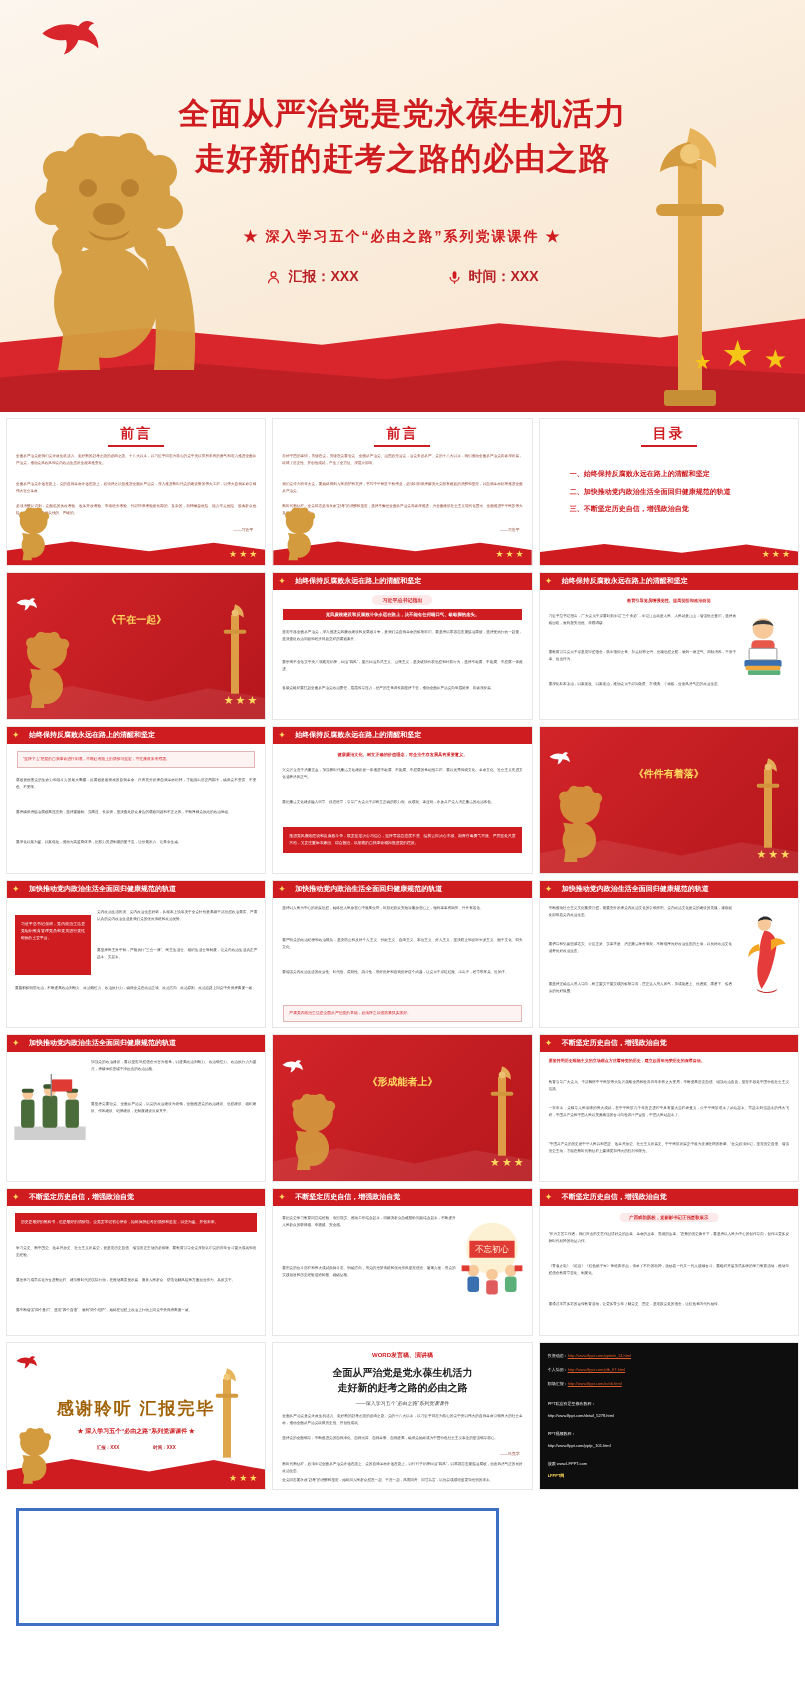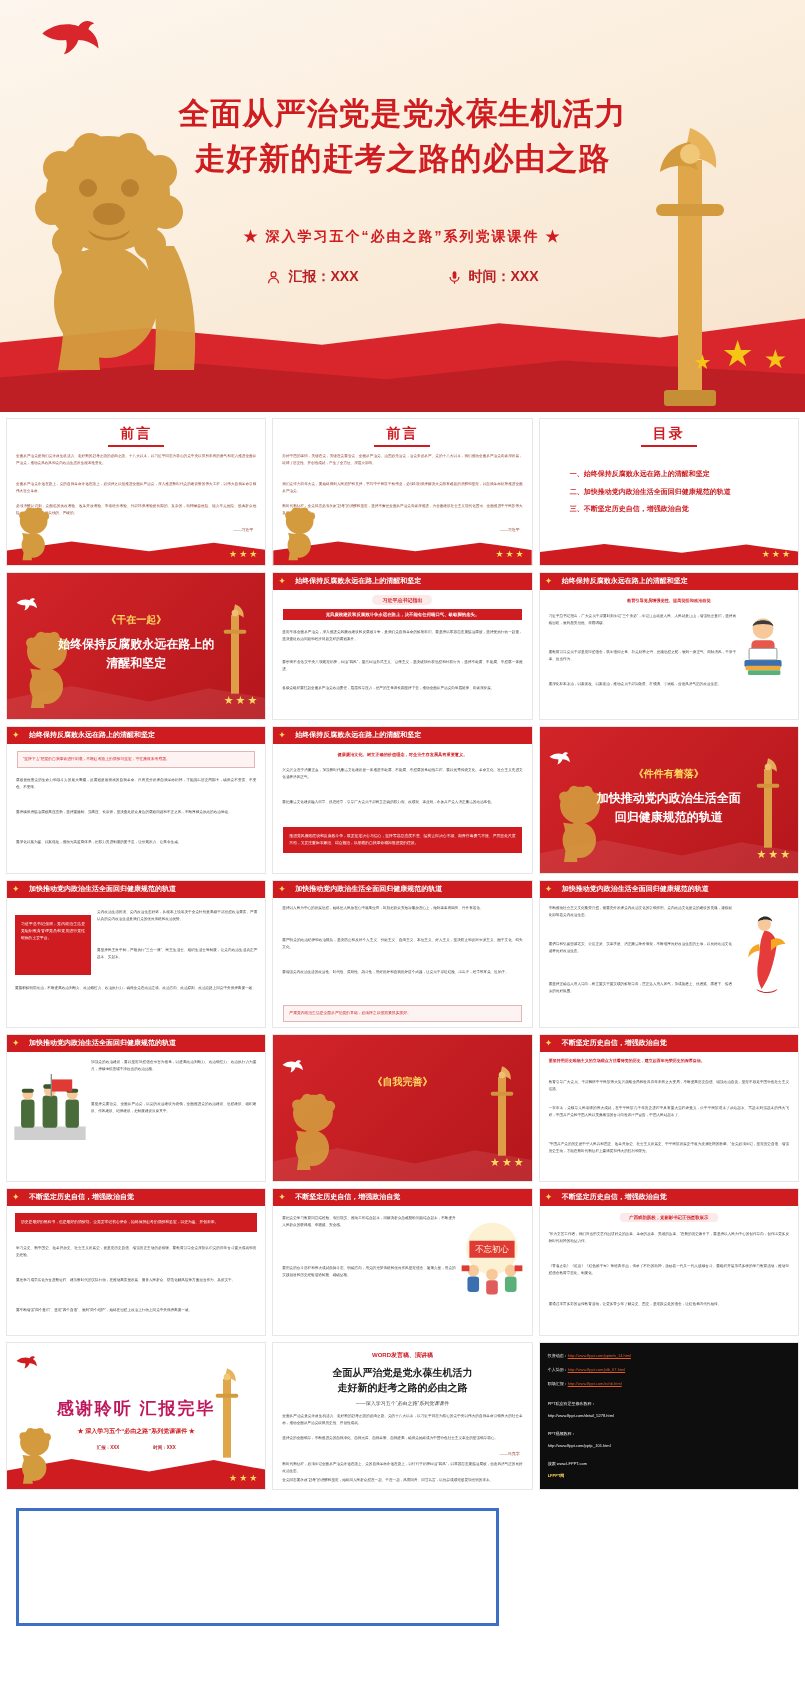--- a/index.html
+++ b/index.html
@@ -232,21 +232,21 @@
   }
 
   
   .dark-slide { background: #0e0e0e; }
   .link-row { position: absolute; left: 8px; font-size: 4px; color: #f0f0f0; white-space: nowrap; }
   .link-row .lk { color: #e05b2a; text-decoration: underline; }
 
   
   .thanks-title {
     position: absolute; left: 0; top: 54px; width: 100%;
-    text-align: center; color: #be185d; font-size: 17px; font-weight: bold; letter-spacing: 2px;
+    text-align: center; color: #a16207; font-size: 17px; font-weight: bold; letter-spacing: 2px;
   }
   .thanks-sub {
     position: absolute; left: 0; top: 84px; width: 100%;
     text-align: center; color: #cf1c20; font-size: 6px; font-weight: bold;
   }
   .thanks-meta {
     position: absolute; left: 0; top: 102px; width: 100%;
     display: flex; justify-content: center; gap: 34px;
     color: #b81f24; font-size: 4.5px; font-weight: bold;
   }
@@ -427,22 +427,20 @@
           <ellipse cx="118" cy="72" rx="62" ry="58"></ellipse>
           <circle cx="70" cy="46" r="17"></circle>
           <circle cx="100" cy="28" r="17"></circle>
           <circle cx="140" cy="28" r="17"></circle>
           <circle cx="170" cy="50" r="17"></circle>
           <path d="M66 126c12 36 10 78 2 122h42c-4-44-2-84 8-116z"></path>
           <ellipse cx="116" cy="180" rx="52" ry="56"></ellipse>
         </g>
       </svg>
     <div class="sec-label">《干在一起》</div>
-    <div class="sec-title" style="white-space:pre-line">始终保持反腐败永远在路上的
-清醒和坚定</div>
     <div class="stars-mini">★★★</div>
   </div>
 
   <div class="slide">
     <div class="ribbon"></div>
     <div class="ribbon-emblem">✦</div>
     <div class="ribbon-title">始终保持反腐败永远在路上的清醒和坚定</div>
     <div class="pill-title" style="top:22px">习近平总书记指出</div>
     <div class="hl-bar" style="left:10px;right:10px;top:36px">党风廉政建设和反腐败斗争永远在路上，决不能有任何喘口气、歇歇脚的念头。</div>
     <div class="body-text dark" style="top:56px">坚定不移全面从严治党，深入推进党风廉政建设和反腐败斗争，是我们党自我革命的鲜明标识。要坚持以零容忍态度惩治腐败，坚持受贿行贿一起查，坚决查处政治问题和经济问题交织的腐败案件。</div>
@@ -505,22 +503,20 @@
           <ellipse cx="118" cy="72" rx="62" ry="58"></ellipse>
           <circle cx="70" cy="46" r="17"></circle>
           <circle cx="100" cy="28" r="17"></circle>
           <circle cx="140" cy="28" r="17"></circle>
           <circle cx="170" cy="50" r="17"></circle>
           <path d="M66 126c12 36 10 78 2 122h42c-4-44-2-84 8-116z"></path>
           <ellipse cx="116" cy="180" rx="52" ry="56"></ellipse>
         </g>
       </svg>
     <div class="sec-label">《件件有着落》</div>
-    <div class="sec-title" style="white-space:pre-line">加快推动党内政治生活全面
-回归健康规范的轨道</div>
     <div class="stars-mini">★★★</div>
   </div>
 
   <div class="slide">
     <div class="ribbon"></div>
     <div class="ribbon-emblem">✦</div>
     <div class="ribbon-title">加快推动党内政治生活全面回归健康规范的轨道</div>
     <div class="red-panel" style="left:8px;width:76px;top:34px;height:60px">习近平总书记强调，党内政治生活是党组织教育管理党员和党员进行党性锻炼的主要平台。</div>
     <div class="body-text dark" style="left:90px;right:8px;top:28px">党内政治生活状况、党内政治生态好坏，从根本上说取决于全党特别是高级干部思想政治素质。严肃认真的党内政治生活是我们党的优良传统和政治优势。</div>
     <div class="body-text dark" style="left:90px;right:8px;top:66px">要坚持民主集中制，严格执行“三会一课”、民主生活会、组织生活会等制度，让党内政治生活真正严起来、实起来。</div>
@@ -597,21 +593,21 @@
         <g fill="#d49b3e">
           <ellipse cx="118" cy="72" rx="62" ry="58"></ellipse>
           <circle cx="70" cy="46" r="17"></circle>
           <circle cx="100" cy="28" r="17"></circle>
           <circle cx="140" cy="28" r="17"></circle>
           <circle cx="170" cy="50" r="17"></circle>
           <path d="M66 126c12 36 10 78 2 122h42c-4-44-2-84 8-116z"></path>
           <ellipse cx="116" cy="180" rx="52" ry="56"></ellipse>
         </g>
       </svg>
-    <div class="sec-label">《自我完善》</div>
+    <div class="sec-label">《形成能者上》</div>
     <div class="stars-mini">★★★</div>
   </div>
 
   <div class="slide">
     <div class="ribbon"></div>
     <div class="ribbon-emblem">✦</div>
     <div class="ribbon-title">不断坚定历史自信，增强政治自觉</div>
     <div class="body-text" style="top:22px;color:#cf1c20;font-size:4px;font-weight:bold">要坚持用历史唯物主义的立场观点方法看待党的历史，建立起百年光荣历史的深厚自信。</div>
     <div class="body-text dark" style="top:44px">教育引导广大党员、干部胸怀中华民族伟大复兴战略全局和世界百年未有之大变局，不断提高历史自信、增强政治自觉，坚定不移走中国特色社会主义道路。</div>
     <div class="body-text dark" style="top:70px">一百年来，党领导人民取得的伟大成就，在中华民族几千年历史进程中具有重大里程碑意义，使中华民族迎来了从站起来、富起来到强起来的伟大飞跃，中国共产党和中国人民以英勇顽强的奋斗向世界庄严宣告，中国人民站起来了。</div>

